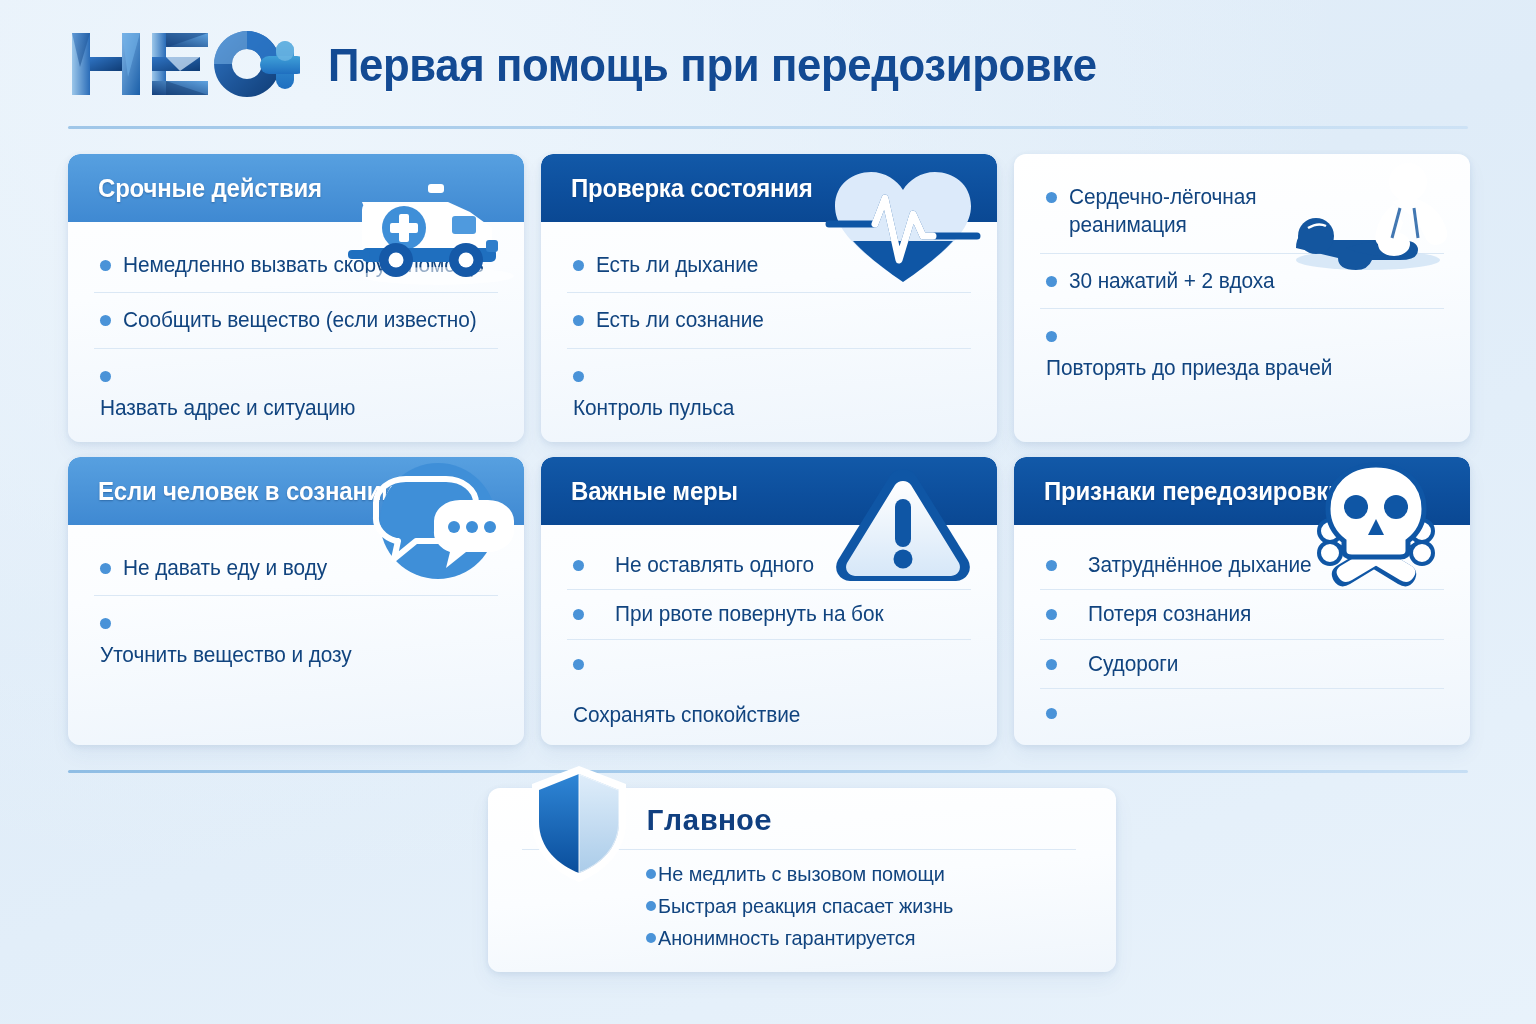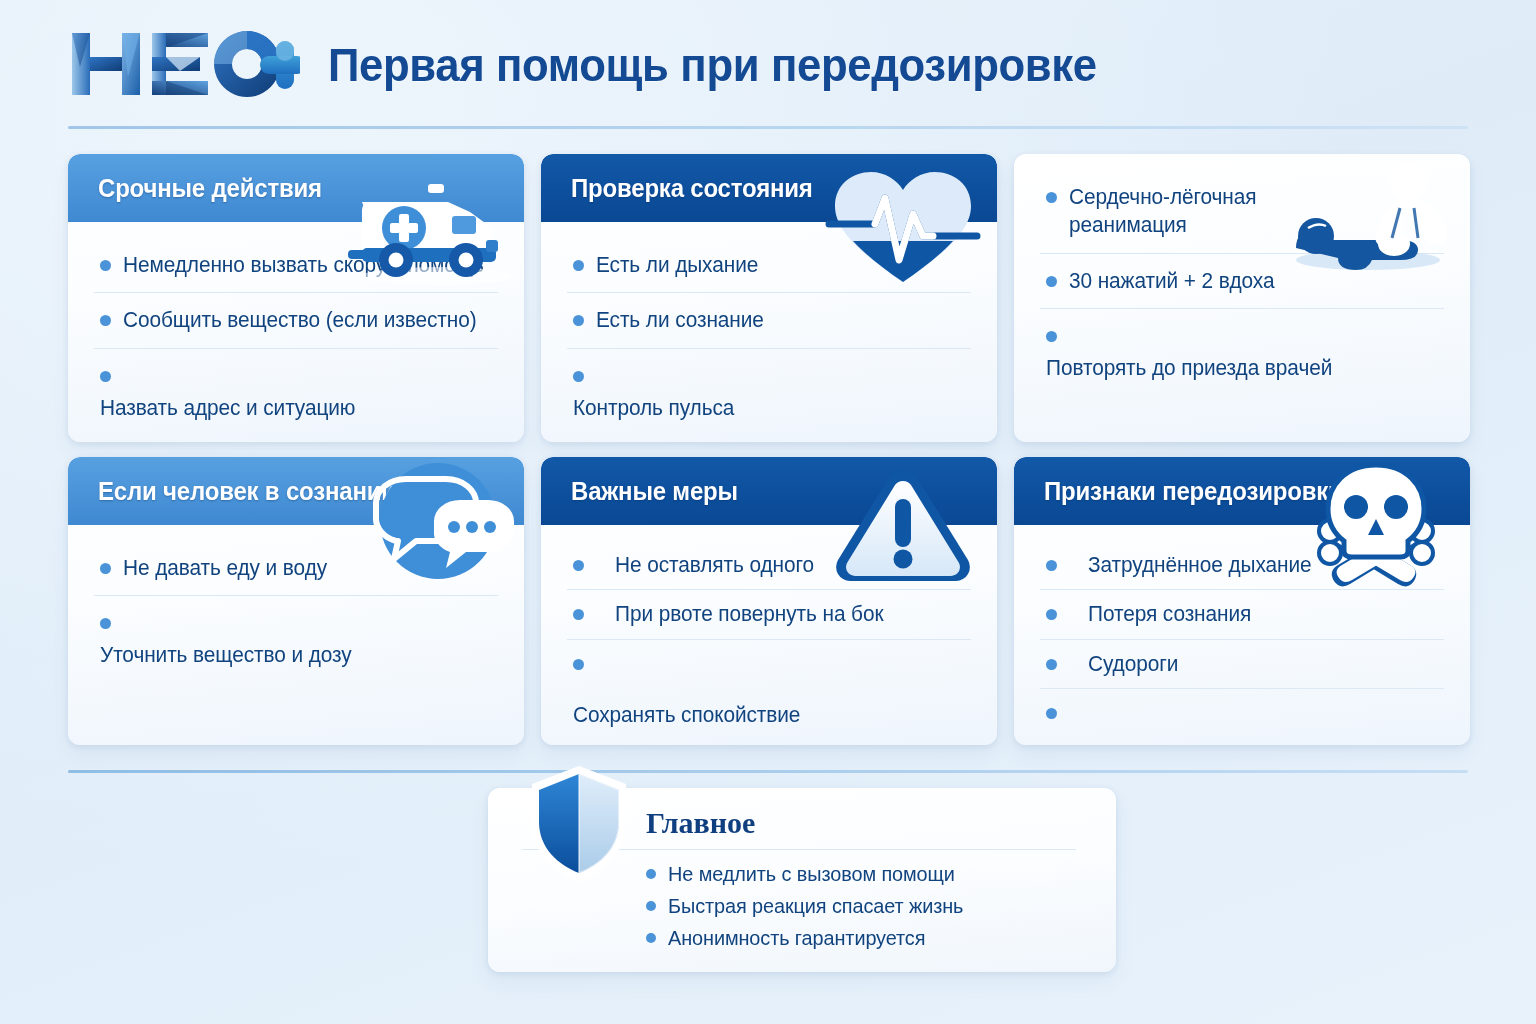--- a/index.html
+++ b/index.html
@@ -171,38 +171,38 @@
     top: 788px;
     width: 628px;
     height: 184px;
     border-radius: 12px;
     background: linear-gradient(175deg, #ffffff 0%, #fbfdff 50%, #f0f6fc 100%);
     box-shadow: 0 2px 6px rgba(30,80,140,0.10), 0 10px 22px rgba(30,80,140,0.05);
     box-sizing: border-box;
     padding: 18px 40px 18px 150px;
   }
   .summary-title {
-    font-family: Liberation Serif, serif;
+    font-family: Liberation Mono, monospace;
     font-size: 30px;
     font-weight: bold;
     color: #103f80;
     line-height: 1.1;
     padding-left: 8px;
   }
   .summary-rule {
     margin: 10px 0 8px 0;
     height: 1px;
     background: #dbe8f5;
     margin-left: -116px;
   }
   .summary-list { padding-left: 8px; }
   .summary-row {
     display: flex;
     align-items: center;
-    gap: 12px;
+    gap: 2px;
     padding: 4px 0;
   }
   .summary-row .dot { margin-top: 0; width: 10px; height: 10px; }
   .summary-text {
     font-size: 20.5px;
     color: #11447f;
     letter-spacing: -0.1px;
     transform: scaleX(0.97);
     transform-origin: left center;
   }

